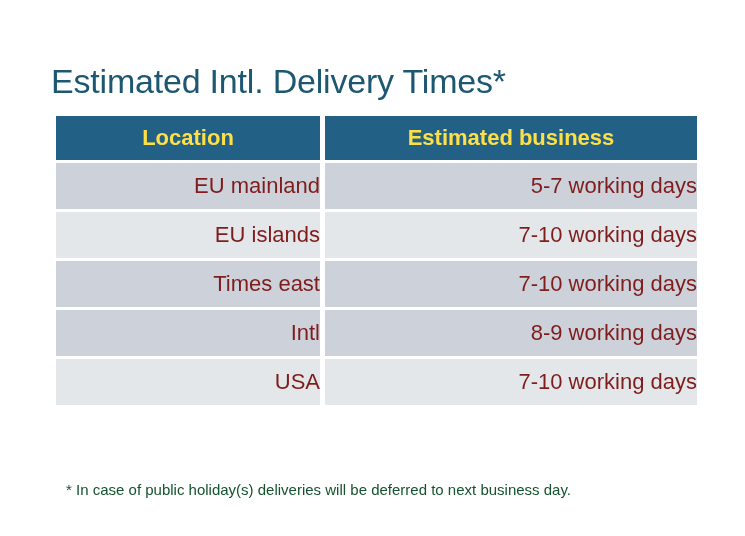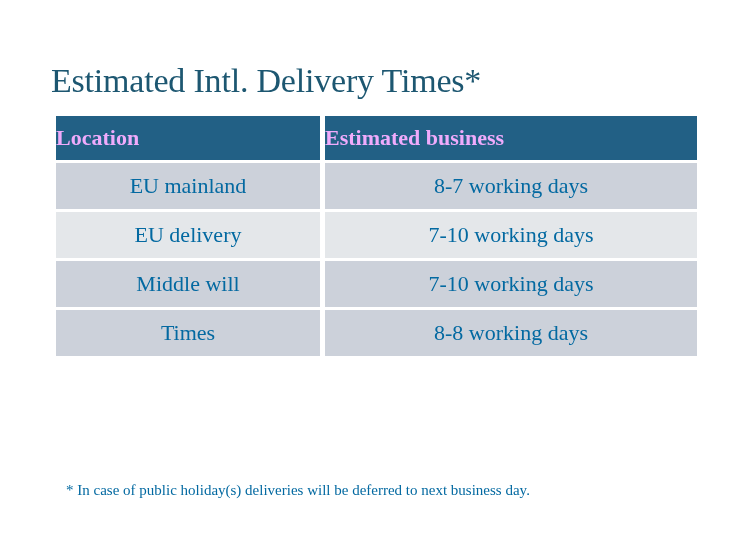--- a/index.html
+++ b/index.html
@@ -14,21 +14,20 @@
     font-family: "Liberation Sans", sans-serif;
     -webkit-font-smoothing: antialiased;
     overflow: hidden;
   }
 
   .page {
     position: relative;
     width: 745px;
     height: 492px;
     box-sizing: border-box;
-    font-family: Liberation Serif, serif;
   }
 
   
   .page-title {
     position: absolute;
     left: 51px;
     top: 37px;
     font-size: 34px;
     line-height: 42px;
     font-weight: 400;
@@ -51,57 +50,57 @@
   .delivery-table td {
     padding: 0;
     margin: 0;
   }
 
   .col-location { width: 264px; }
   .col-delivery { width: 372px; }
 
   .head-cell {
     background: #226085;
-    color: #f0abfc;
+    color: #fde047;
     font-size: 22px;
     font-weight: 700;
     height: 44px;
     line-height: 44px;
-    text-align: left;
+    text-align: center;
     padding-left: 14px;
     box-sizing: border-box;
     white-space: nowrap;
     overflow: hidden;
   }
 
   .body-cell {
     font-size: 22px;
     font-weight: 400;
-    color: #0369a1;
+    color: #7f1d1d;
     height: 46px;
     line-height: 46px;
-    text-align: center;
+    text-align: right;
     padding-left: 14px;
     box-sizing: border-box;
     white-space: nowrap;
     overflow: hidden;
   }
 
   tr.row-odd .body-cell  { background: #ccd1da; }
   tr.row-even .body-cell { background: #e4e7ea; }
 
   
   .footnote {
     position: absolute;
     left: 66px;
     top: 480px;
     font-size: 15px;
     line-height: 20px;
     font-weight: 400;
-    color: #0369a1;
+    color: #14532d;
     white-space: nowrap;
   }
 </style>
 </head>
 <body>
 
 <div class="page">
 
   <h1 class="page-title">Estimated Intl. Delivery Times*</h1>
 
@@ -112,32 +111,36 @@
     </colgroup>
     <thead>
       <tr>
         <th class="head-cell">Location</th>
         <th class="head-cell">Estimated business</th>
       </tr>
     </thead>
     <tbody>
       <tr class="row-odd">
         <td class="body-cell">EU mainland</td>
-        <td class="body-cell">8-7 working days</td>
+        <td class="body-cell">5-7 working days</td>
       </tr>
       <tr class="row-even">
-        <td class="body-cell">EU delivery</td>
+        <td class="body-cell">EU islands</td>
         <td class="body-cell">7-10 working days</td>
       </tr>
       <tr class="row-odd">
-        <td class="body-cell">Middle will</td>
+        <td class="body-cell">Times east</td>
         <td class="body-cell">7-10 working days</td>
       </tr>
       <tr class="row-odd">
-        <td class="body-cell">Times</td>
-        <td class="body-cell">8-8 working days</td>
+        <td class="body-cell">Intl</td>
+        <td class="body-cell">8-9 working days</td>
+      </tr>
+      <tr class="row-even">
+        <td class="body-cell">USA</td>
+        <td class="body-cell">7-10 working days</td>
       </tr>
     </tbody>
   </table>
 
   <div class="footnote">* In case of public holiday(s) deliveries will be deferred to next business day.</div>
 
 </div>
 
 </body></html>

